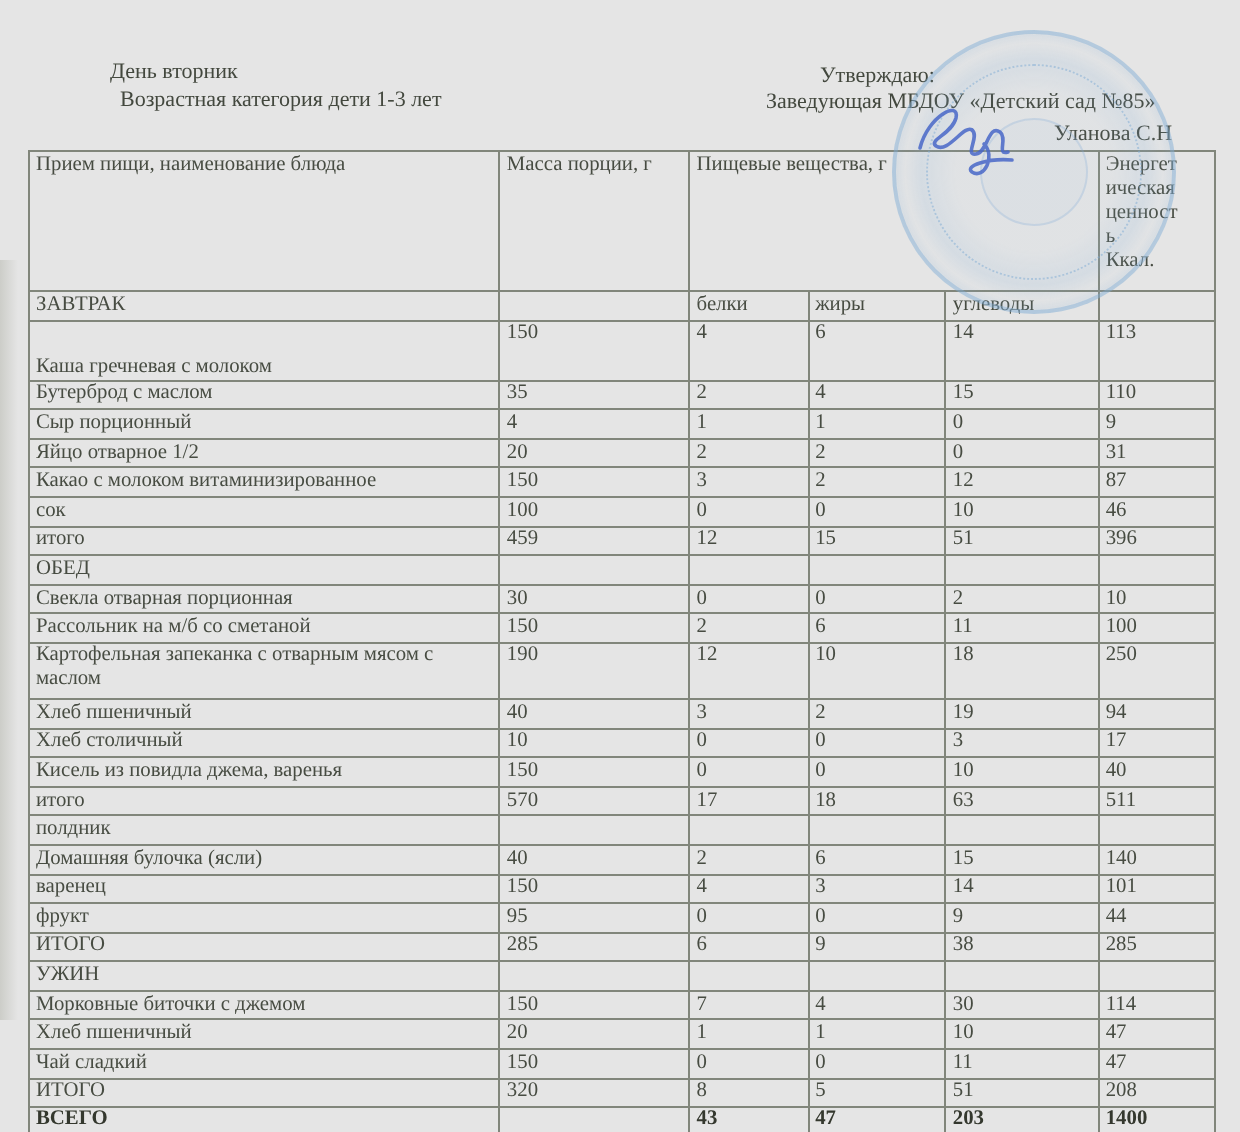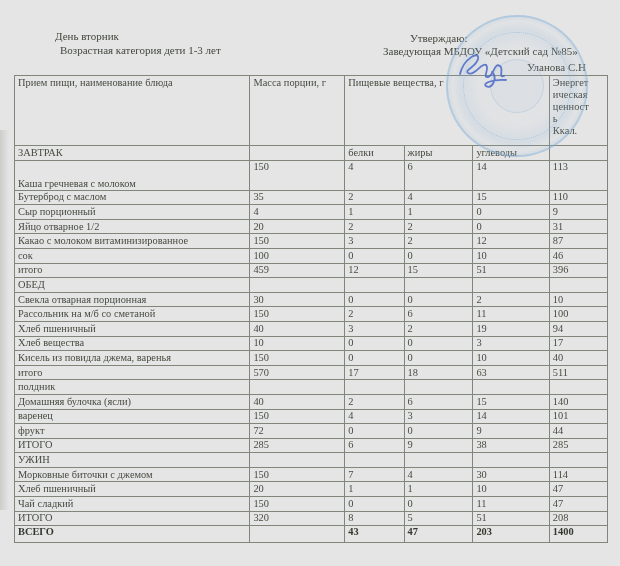--- a/index.html
+++ b/index.html
@@ -189,30 +189,38 @@
           <td>10</td>
         </tr>
         <tr class="item">
           <td>Рассольник на м/б со сметаной</td>
           <td>150</td>
           <td>2</td>
           <td>6</td>
           <td>11</td>
           <td>100</td>
         </tr>
+        <tr class="item twolines">
+          <td>Картофельная запеканка с отварным мясом с маслом</td>
+          <td>190</td>
+          <td>12</td>
+          <td>10</td>
+          <td>18</td>
+          <td>250</td>
+        </tr>
         <tr class="item">
           <td>Хлеб пшеничный</td>
           <td>40</td>
           <td>3</td>
           <td>2</td>
           <td>19</td>
           <td>94</td>
         </tr>
         <tr class="item">
-          <td>Хлеб вещества</td>
+          <td>Хлеб столичный</td>
           <td>10</td>
           <td>0</td>
           <td>0</td>
           <td>3</td>
           <td>17</td>
         </tr>
         <tr class="item">
           <td>Кисель из повидла  джема, варенья</td>
           <td>150</td>
           <td>0</td>
@@ -247,21 +255,21 @@
         <tr class="item">
           <td>варенец</td>
           <td>150</td>
           <td>4</td>
           <td>3</td>
           <td>14</td>
           <td>101</td>
         </tr>
         <tr class="item">
           <td>фрукт</td>
-          <td>72</td>
+          <td>95</td>
           <td>0</td>
           <td>0</td>
           <td>9</td>
           <td>44</td>
         </tr>
         <tr class="item">
           <td>ИТОГО</td>
           <td>285</td>
           <td>6</td>
           <td>9</td>

